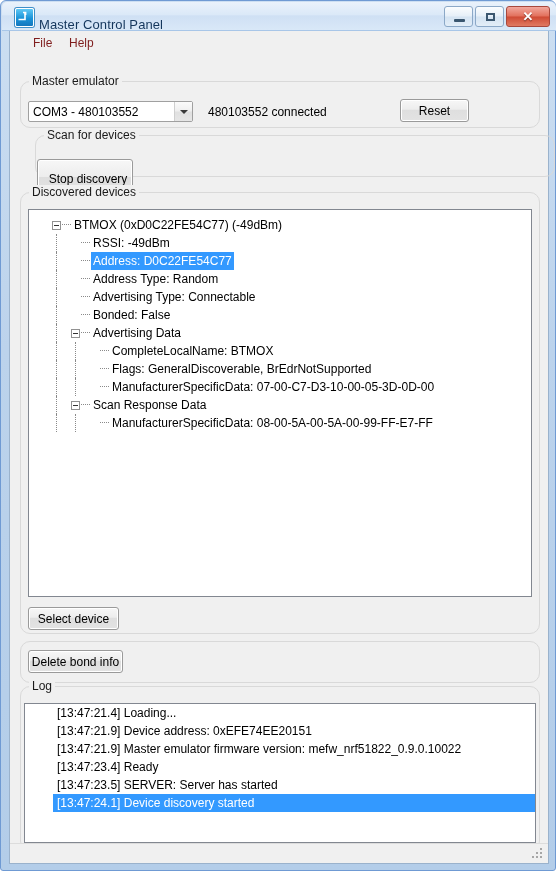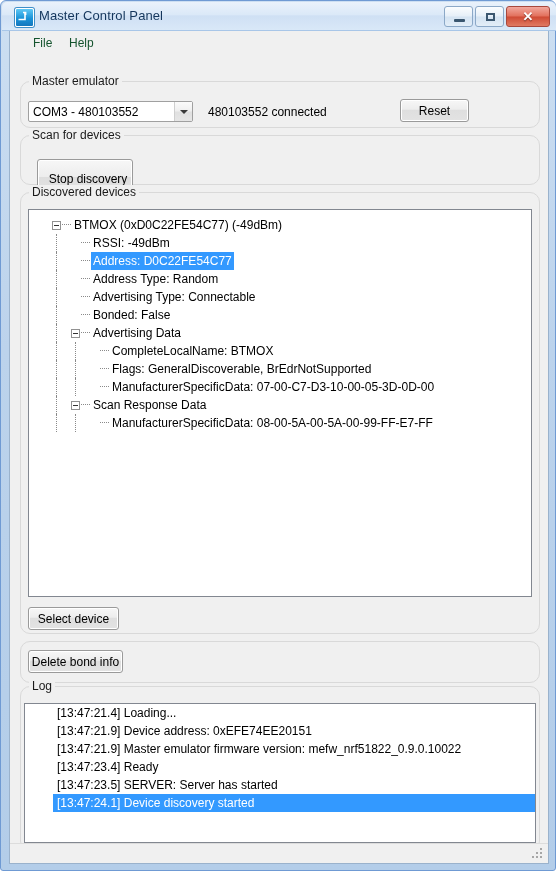--- a/index.html
+++ b/index.html
@@ -47,21 +47,21 @@
     width: 17px; height: 17px;
     background: linear-gradient(to bottom, #5fc8f5 0%, #1a93d8 55%, #1477bd 100%);
     border: 1px solid #ffffff;
     border-radius: 2px;
     box-shadow: 0 0 0 1px #3f8fc8;
     overflow: hidden;
   }
   .title-icon svg { display:block; }
   .title-text {
     position: absolute;
-    left: 37px; top: 6px;
+    left: 37px; top: 15px;
     font-size: 13px;
     color: #14365c;
     letter-spacing: 0.1px;
     white-space: nowrap;
   }
 
   .wbtns { position: absolute; right: 6px; top: 4px; display: flex; gap: 2px; }
   .wbtn {
     width: 29px; height: 21px;
     border: 1px solid #8ba8c7;
@@ -118,21 +118,21 @@
     position: absolute;
     left: 0; top: 0;
     width: 538px;
     height: 22px;
     background: #f0f0f0;
   }
   .menu-item {
     position: absolute;
     top: 3px;
     font-size: 12px;
-    color: #14532d;
+    color: #7f1d1d;
     padding: 2px 7px;
     cursor: default;
   }
   .menu-item.m-file { left: 16px; }
   .menu-item.m-help { left: 52px; }
 
   
   .groupbox {
     position: absolute;
     box-sizing: border-box;
@@ -144,21 +144,21 @@
     position: absolute;
     top: -8px; left: 8px;
     background: #f0f0f0;
     padding: 0 3px;
     font-size: 12px;
     color: #1a1a1a;
     white-space: nowrap;
   }
 
   #gb-emulator { left: 10px; top: 50px; width: 520px; height: 47px; }
-  #gb-scan     { left: 10px; top: 104px; width: 520px; height: 50px; }
+  #gb-scan     { left: 25px; top: 104px; width: 520px; height: 42px; }
   #gb-devices  { left: 10px; top: 161px; width: 520px; height: 442px; }
   #gb-bond     { left: 10px; top: 610px; width: 520px; height: 42px; }
   #gb-log      { left: 10px; top: 655px; width: 520px; height: 165px; }
 
   
   .btn {
     position: absolute;
     box-sizing: border-box;
     background: linear-gradient(to bottom,
         #f7f7f7 0%, #ededed 45%, #dedede 46%, #e3e3e3 100%);

